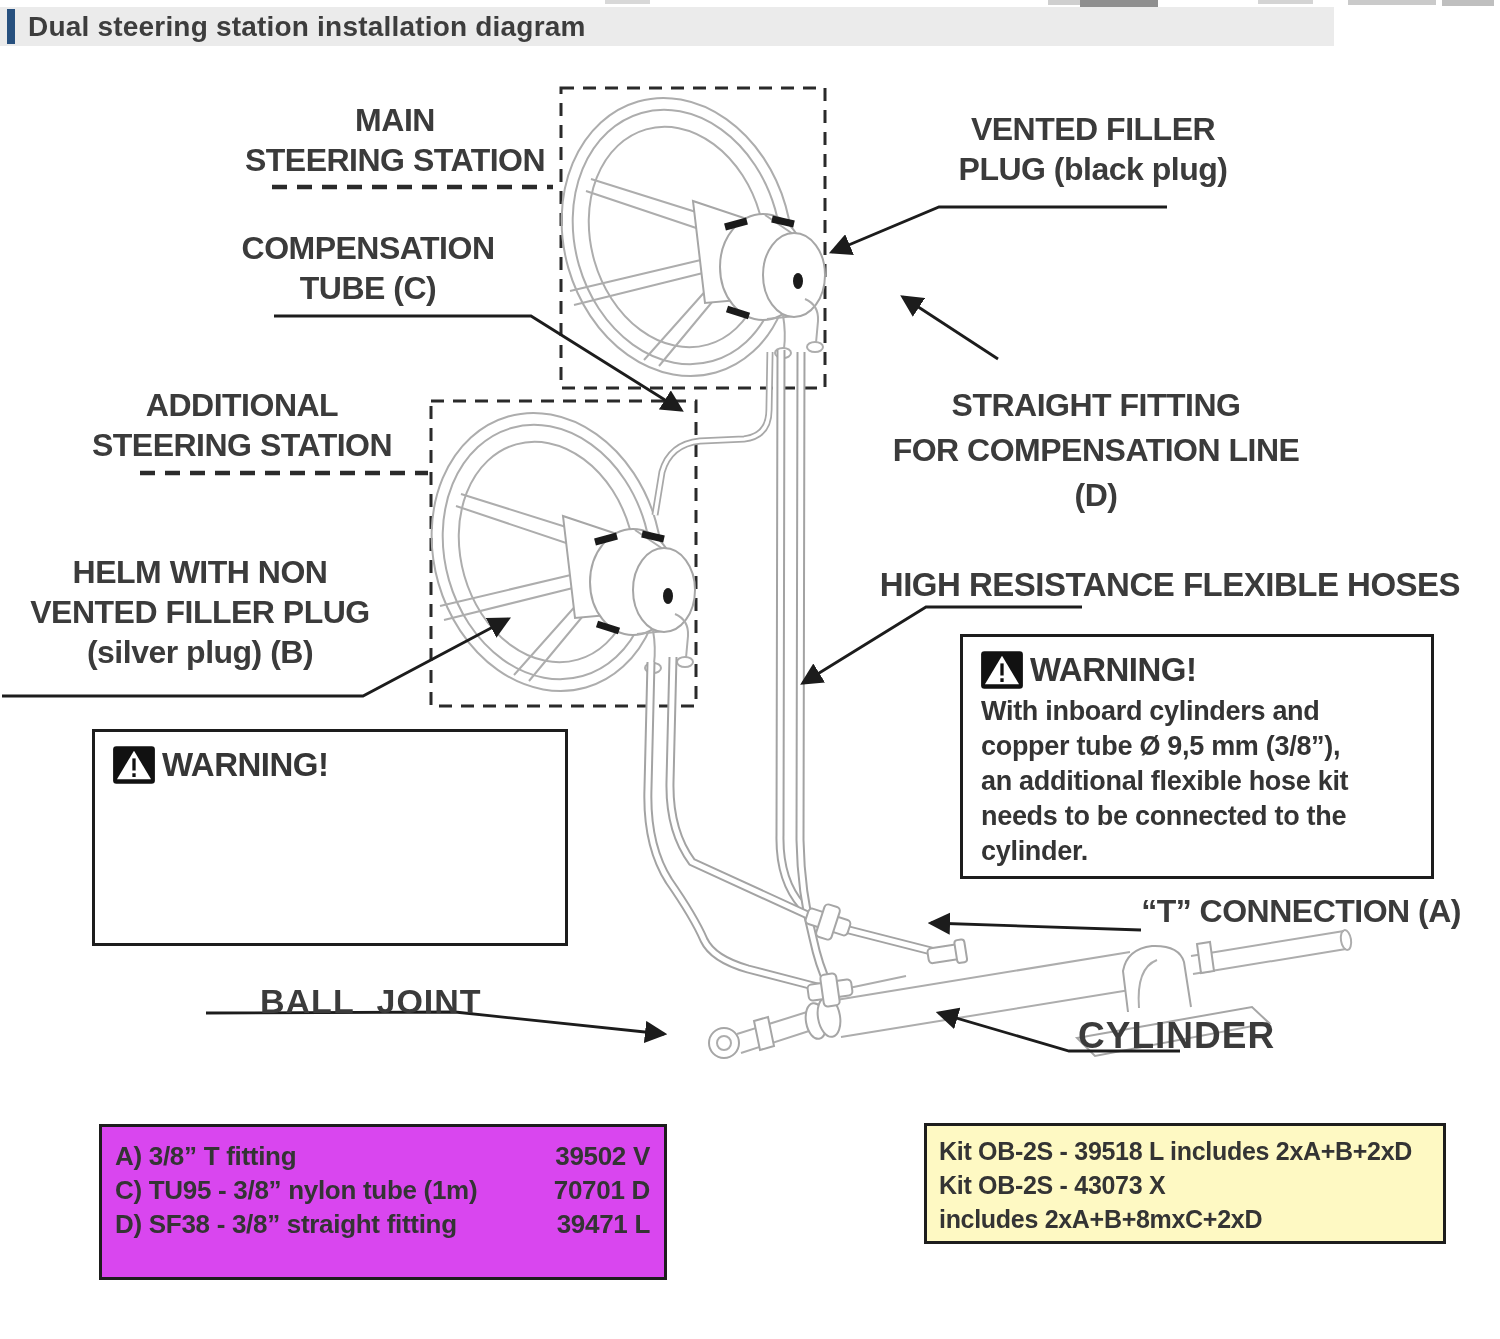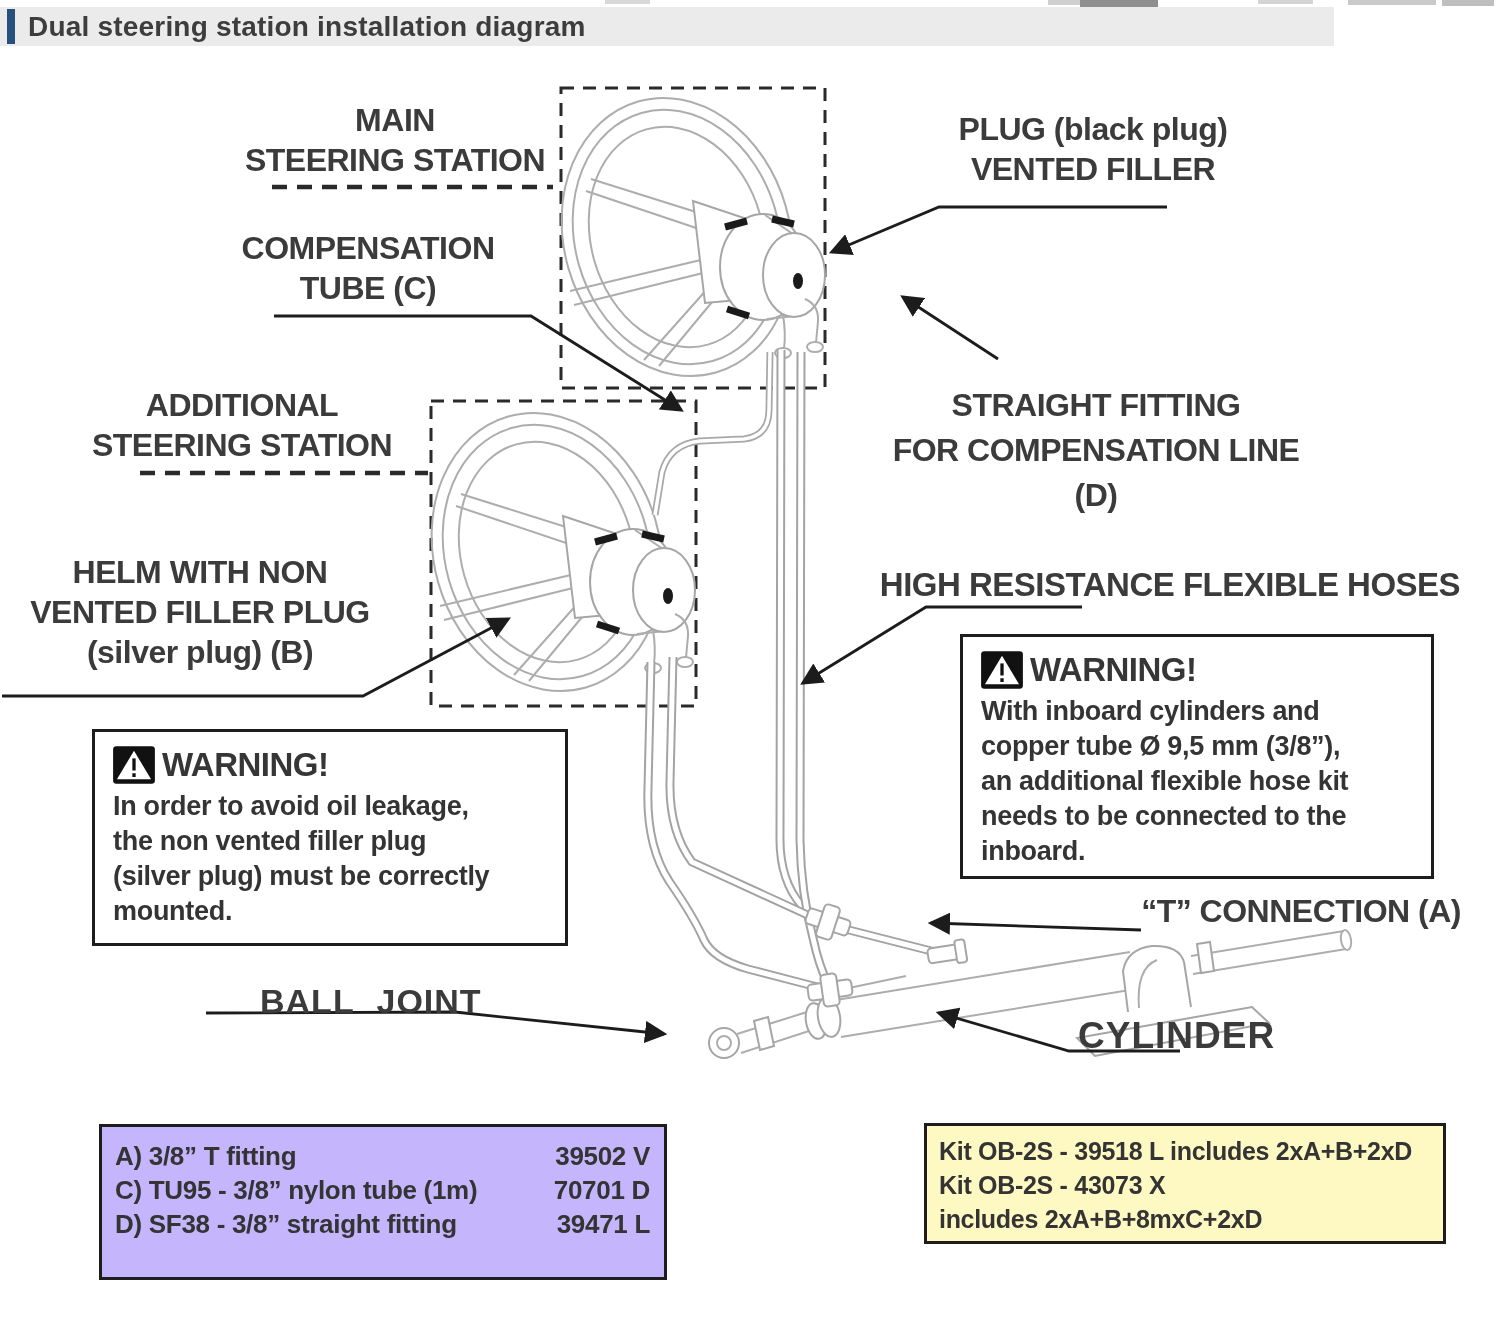--- a/index.html
+++ b/index.html
@@ -43,21 +43,21 @@
   .warnbox{position:absolute;background:#fff;border:3px solid #1d1d1d;color:#333;}
   #warn-left{left:92px;top:729px;width:470px;height:211px;}
   #warn-right{left:960px;top:634px;width:468px;height:239px;}
   .warnhead{display:flex;align-items:center;gap:6px;margin:13px 0 2px 17px;}
   .warn-icon{width:44px;height:40px;flex:0 0 auto;}
   .warntitle{font-size:33px;font-weight:bold;color:#363636;letter-spacing:-.5px;}
   .warnbody{margin:4px 8px 0 18px;font-size:27px;font-weight:bold;line-height:35px;
     color:#343434;letter-spacing:-.3px;}
   
   .partsbox{position:absolute;left:99px;top:1124px;width:568px;height:156px;
-    border:3px solid #1d1d1d;background:#c4b5fd;box-sizing:border-box;
+    border:3px solid #1d1d1d;background:#d946ef;box-sizing:border-box;
     padding:12px 14px 0 13px;}
   .prow{display:flex;justify-content:space-between;font-size:26px;font-weight:bold;
     color:#343434;line-height:34px;letter-spacing:-.3px;}
   .pcode{text-align:right;}
   .kitbox{position:absolute;left:924px;top:1123px;width:522px;height:121px;
     border:3px solid #1d1d1d;background:#fef9c3;box-sizing:border-box;
     padding:8px 0 0 12px;font-size:25px;font-weight:bold;color:#343434;
     line-height:34px;letter-spacing:-.3px;white-space:nowrap;}
 </style>
 </head>
@@ -179,22 +179,22 @@
     <div>MAIN</div>
     <div>STEERING STATION</div>
   </div>
 
   <div class="lbl" id="lbl-comp">
     <div>COMPENSATION</div>
     <div>TUBE (C)</div>
   </div>
 
   <div class="lbl" id="lbl-vented">
+    <div>VENTED FILLER</div>
     <div>PLUG (black plug)</div>
-    <div>VENTED FILLER</div>
   </div>
 
   <div class="lbl" id="lbl-add">
     <div>ADDITIONAL</div>
     <div>STEERING STATION</div>
   </div>
 
   <div class="lbl" id="lbl-straight">
     <div>STRAIGHT FITTING</div>
     <div>FOR COMPENSATION LINE</div>
@@ -218,44 +218,38 @@
   <div class="warnbox" id="warn-left">
     <div class="warnhead">
       <svg class="warn-icon" viewBox="0 0 40 36">
         <rect x="1" y="1" width="38" height="34" rx="3" fill="#111"></rect>
         <path d="M20 5 L35.5 31 L4.5 31 Z" fill="#fff"></path>
         <rect x="18.5" y="12" width="3" height="11" fill="#111"></rect>
         <rect x="18.5" y="25.5" width="3" height="3.4" fill="#111"></rect>
       </svg>
       <span class="warntitle">WARNING!</span>
     </div>
-    <div class="warnbody">
-      <div>In order to avoid oil leakage,</div>
-      <div>the non vented filler plug</div>
-      <div>(silver plug) must be correctly</div>
-      <div>mounted.</div>
-    </div>
   </div>
 
   <div class="warnbox" id="warn-right">
     <div class="warnhead">
       <svg class="warn-icon" viewBox="0 0 40 36">
         <rect x="1" y="1" width="38" height="34" rx="3" fill="#111"></rect>
         <path d="M20 5 L35.5 31 L4.5 31 Z" fill="#fff"></path>
         <rect x="18.5" y="12" width="3" height="11" fill="#111"></rect>
         <rect x="18.5" y="25.5" width="3" height="3.4" fill="#111"></rect>
       </svg>
       <span class="warntitle">WARNING!</span>
     </div>
     <div class="warnbody">
       <div>With inboard cylinders and</div>
       <div>copper tube Ø 9,5 mm (3/8”),</div>
       <div>an additional flexible hose kit</div>
       <div>needs to be connected to the</div>
-      <div>inboard.</div>
+      <div>cylinder.</div>
     </div>
   </div>
 
   <div class="partsbox">
     <div class="prow">
       <span class="plabel">A) 3/8” T fitting</span>
       <span class="pcode">39502 V</span>
     </div>
     <div class="prow">
       <span class="plabel">C) TU95 - 3/8” nylon tube (1m)</span>

